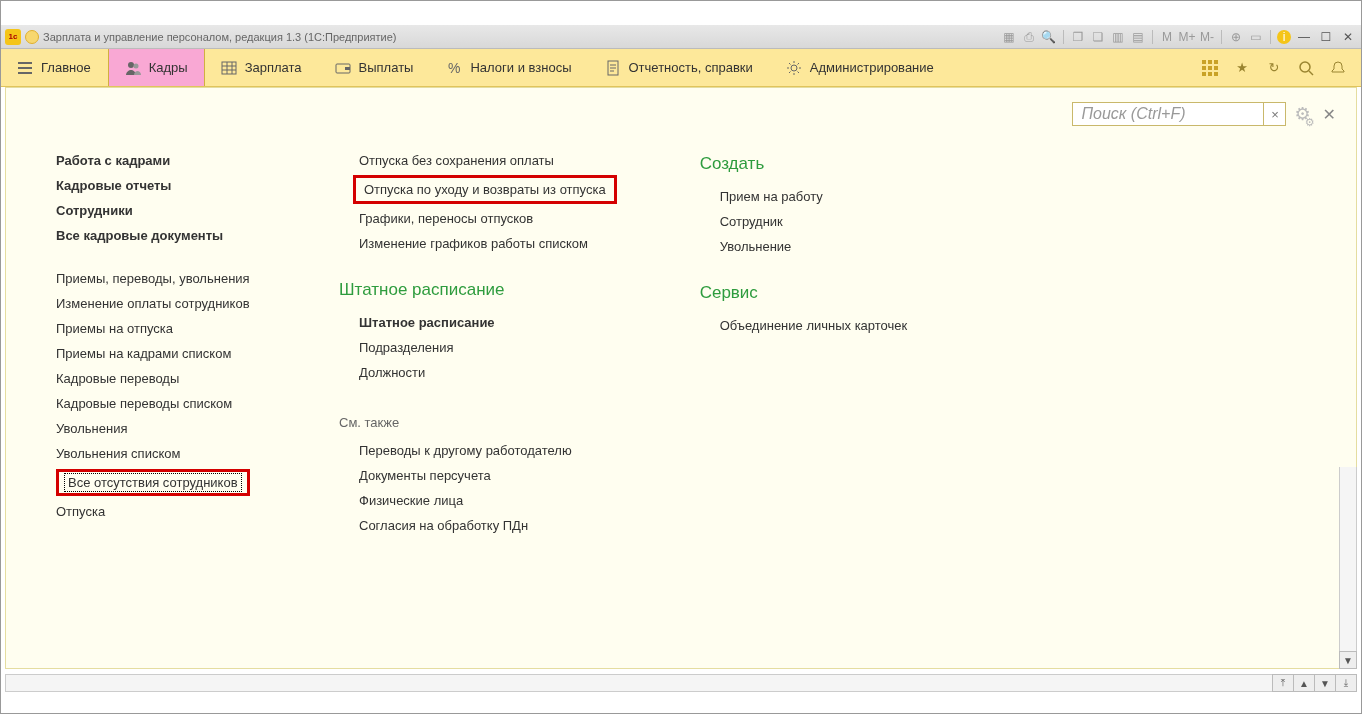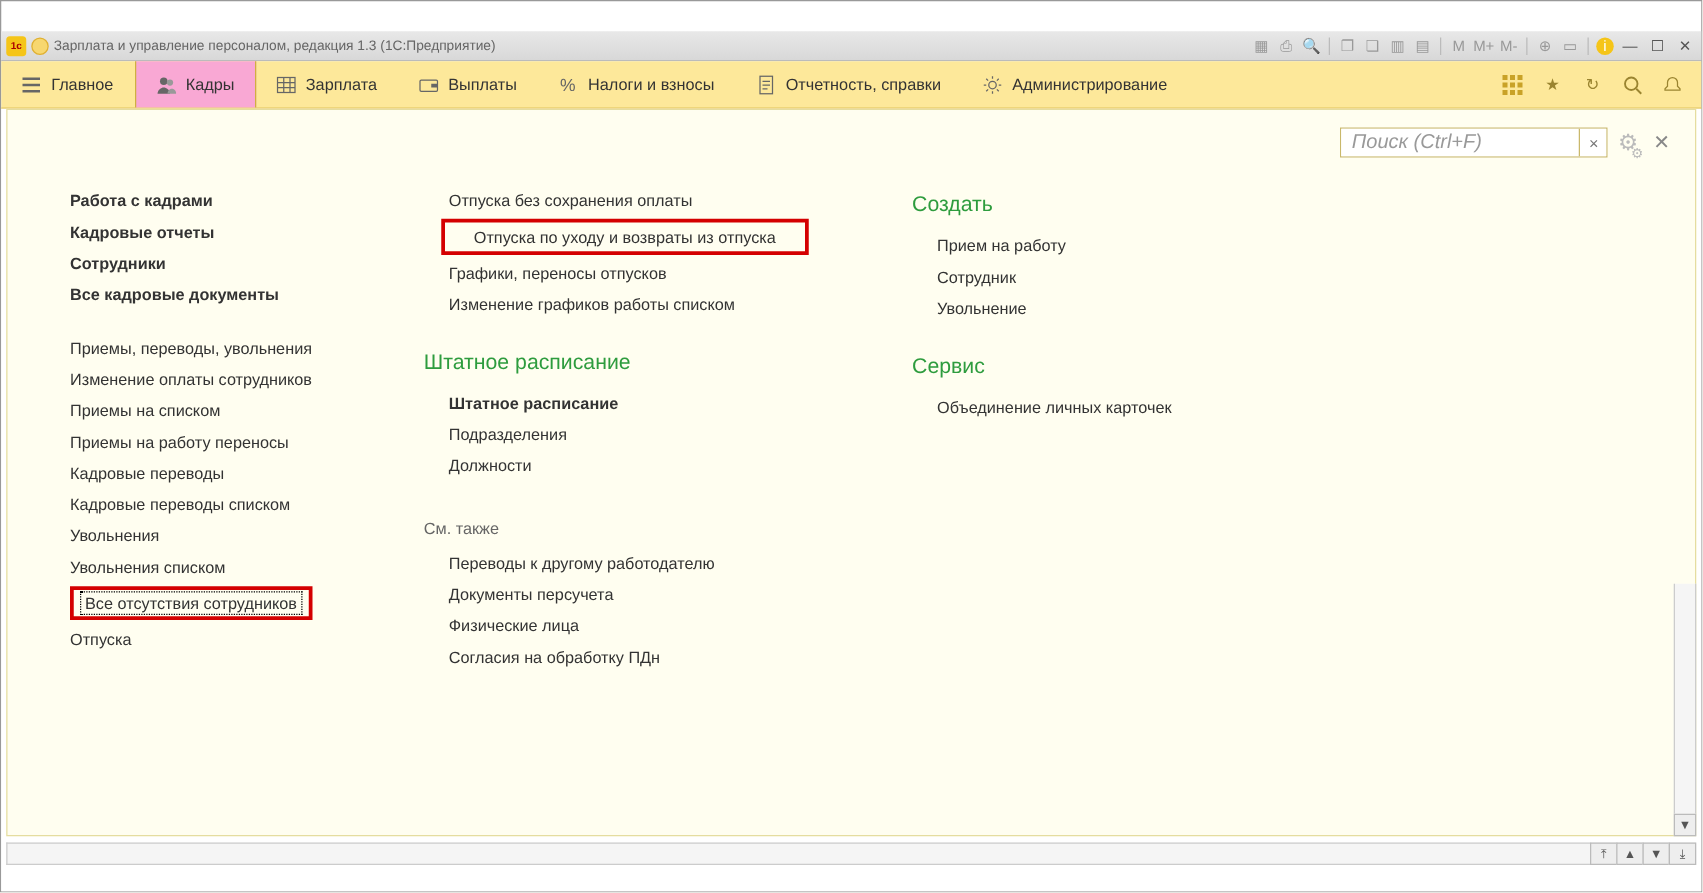--- a/index.html
+++ b/index.html
@@ -205,33 +205,33 @@
       <div class="columns">
 
         <div class="col">
           <div class="link-item bold">Работа с кадрами</div>
           <div class="link-item bold">Кадровые отчеты</div>
           <div class="link-item bold">Сотрудники</div>
           <div class="link-item bold">Все кадровые документы</div>
           <div class="gap"></div>
           <div class="link-item">Приемы, переводы, увольнения</div>
           <div class="link-item">Изменение оплаты сотрудников</div>
-          <div class="link-item">Приемы на списком</div>
-          <div class="link-item">Приемы на работу переносы</div>
+          <div class="link-item">Приемы на отпуска</div>
+          <div class="link-item">Приемы на кадрами списком</div>
           <div class="link-item">Кадровые переводы</div>
           <div class="link-item">Кадровые переводы списком</div>
           <div class="link-item">Увольнения</div>
           <div class="link-item">Увольнения списком</div>
           <div style="padding:3px 0;"><span class="highlight-red"><span class="dotted-sel">Все отсутствия сотрудников</span></span></div>
           <div class="link-item">Отпуска</div>
         </div>
 
         <div class="col">
           <div class="link-item sub-indent">Отпуска без сохранения оплаты</div>
-          <div style="padding:2px 0 2px 14px;"><span class="highlight-red link-item" style="padding:4px 23px !important;">Отпуска по уходу и возвраты из отпуска</span></div>
+          <div style="padding:2px 0 2px 14px;"><span class="highlight-red link-item" style="padding:4px 8px !important;">Отпуска по уходу и возвраты из отпуска</span></div>
           <div class="link-item sub-indent">Графики, переносы отпусков</div>
           <div class="link-item sub-indent">Изменение графиков работы списком</div>
           <div class="gap"></div>
           <div class="section-head">Штатное расписание</div>
           <div class="link-item bold sub-indent">Штатное расписание</div>
           <div class="link-item sub-indent">Подразделения</div>
           <div class="link-item sub-indent">Должности</div>
           <div class="gap"></div>
           <div class="plain-label">См. также</div>
           <div class="link-item sub-indent">Переводы к другому работодателю</div>

